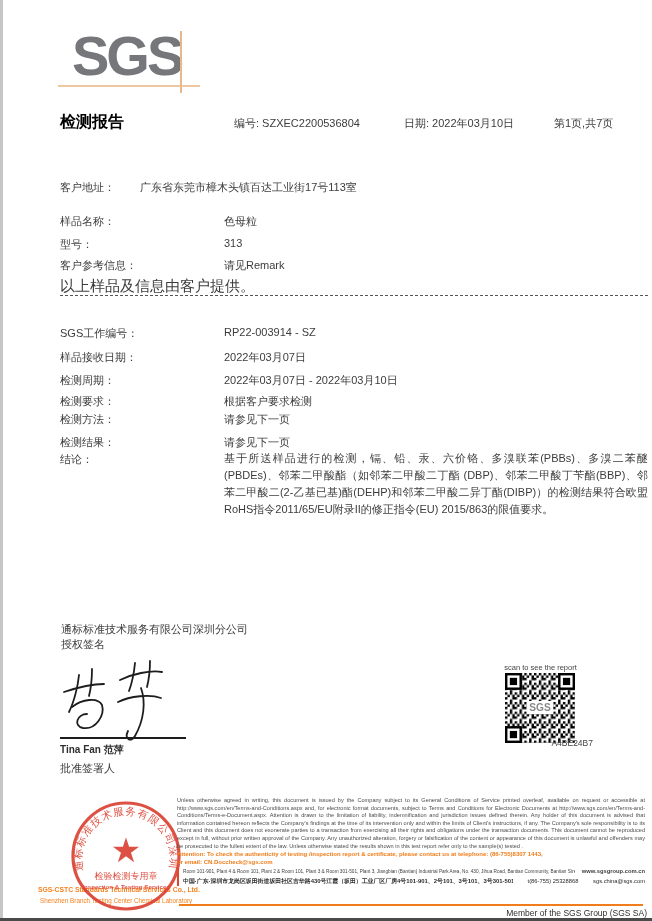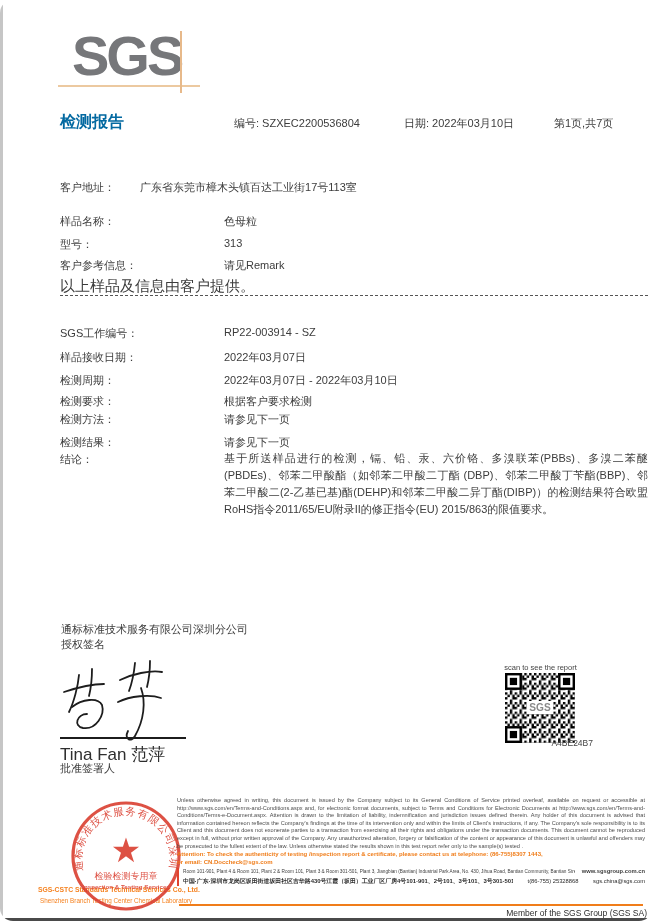--- a/index.html
+++ b/index.html
@@ -1,47 +1,47 @@
 <!DOCTYPE html>
 <html><head>
 <meta charset="utf-8">
 <style>
   html,body{margin:0;padding:0;background:#fff;}
   .page{position:relative;width:652px;height:921px;background:#ffffff;overflow:hidden;
-        font-family:"Liberation Sans","DejaVu Sans",sans-serif;color:#3c3c3c;border-radius:13px;}
+        font-family:"Liberation Sans","DejaVu Sans",sans-serif;color:#3c3c3c;}
   .edge-left{position:absolute;left:0;top:0;width:3px;height:921px;background:#c6c6c6;}
   .edge-bottom{position:absolute;left:0;top:918px;width:652px;height:3px;background:#4a4a4a;}
 
   
   .logo-text{position:absolute;left:72px;top:28px;font-size:56px;font-weight:bold;
              letter-spacing:-3px;color:#76777a;line-height:1;}
   .logo-hline{position:absolute;left:58px;top:85px;width:142px;height:2px;background:#ecc9a0;}
   .logo-vline{position:absolute;left:180px;top:31px;width:2px;height:62px;background:#e7b98a;}
 
   
-  .hdr-title{position:absolute;left:60px;top:112px;font-size:16px;font-weight:bold;color:#0369a1;text-align:center;}
+  .hdr-title{position:absolute;left:60px;top:112px;font-size:16px;font-weight:bold;color:#000000;text-align:center;}
   .hdr-no{position:absolute;left:234px;top:116px;font-size:11px;}
   .hdr-date{position:absolute;left:404px;top:116px;font-size:11px;text-align:right;}
   .hdr-pages{position:absolute;left:532px;top:116px;font-size:11px;margin-left:22px;}
 
   .row{position:absolute;left:60px;font-size:11px;white-space:nowrap;}
   .row .lbl{display:inline-block;}
 
   .note{position:absolute;left:60px;top:277px;font-size:15px;}
   .sep-dashed{position:absolute;left:60px;top:295px;width:588px;border-top:1.5px dashed #555;}
 
   .conc-lbl{position:absolute;left:60px;top:452px;font-size:11px;}
   .conc-text{position:absolute;left:224px;top:450px;width:424px;font-size:11px;line-height:17px;text-align:justify;}
 
   
   .sig-company{position:absolute;left:61px;top:622px;font-size:11px;}
   .sig-auth{position:absolute;left:61px;top:637px;font-size:11px;}
   .sig-svg{position:absolute;left:58px;top:660px;}
   .sig-line{position:absolute;left:60px;top:737px;width:126px;height:2px;background:#1c1c1c;}
-  .sig-name{position:absolute;left:60px;top:743px;font-size:17px;font-weight:normal;color:#2e2e2e;}
+  .sig-name{position:absolute;left:60px;top:743px;font-size:10px;font-weight:bold;color:#2e2e2e;}
   .sig-title{position:absolute;left:60px;top:761px;font-size:11px;}
 
   
   .qr-caption{position:absolute;left:488px;top:663px;width:105px;text-align:center;font-size:7.5px;color:#444;}
   .qr-svg{position:absolute;left:505px;top:673px;}
   .qr-code{position:absolute;left:488px;top:738px;width:105px;text-align:right;font-size:8.5px;color:#444;}
 
   
   .ft-company1{position:absolute;left:38px;top:886px;font-size:6.8px;color:#f58220;font-weight:bold;white-space:nowrap;}
   .ft-company2{position:absolute;left:40px;top:897px;font-size:6.3px;color:#f58220;white-space:nowrap;}

